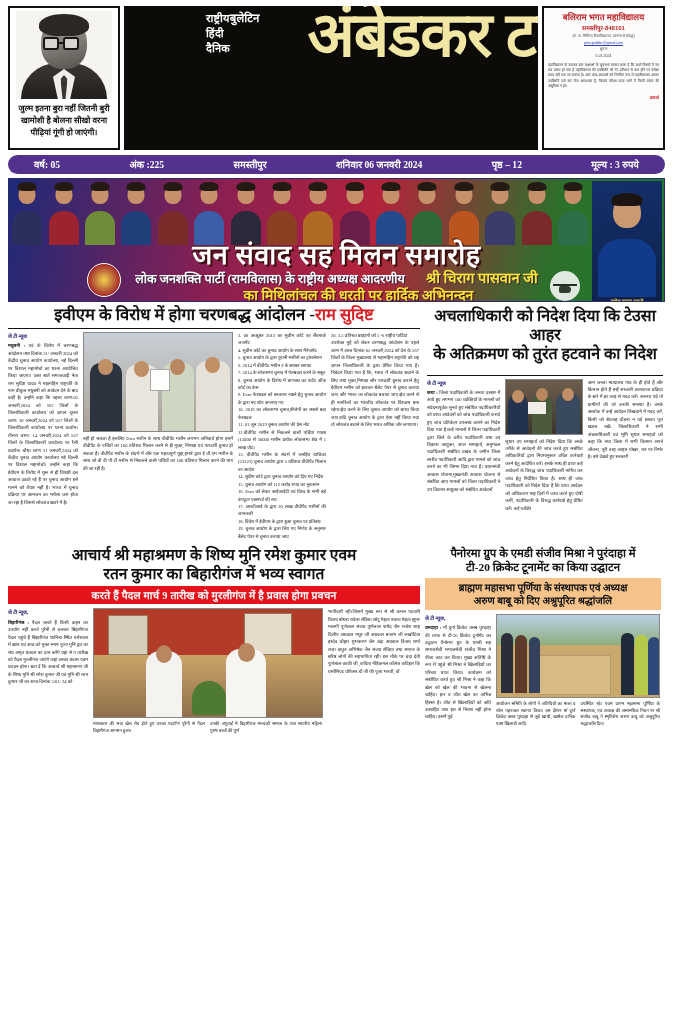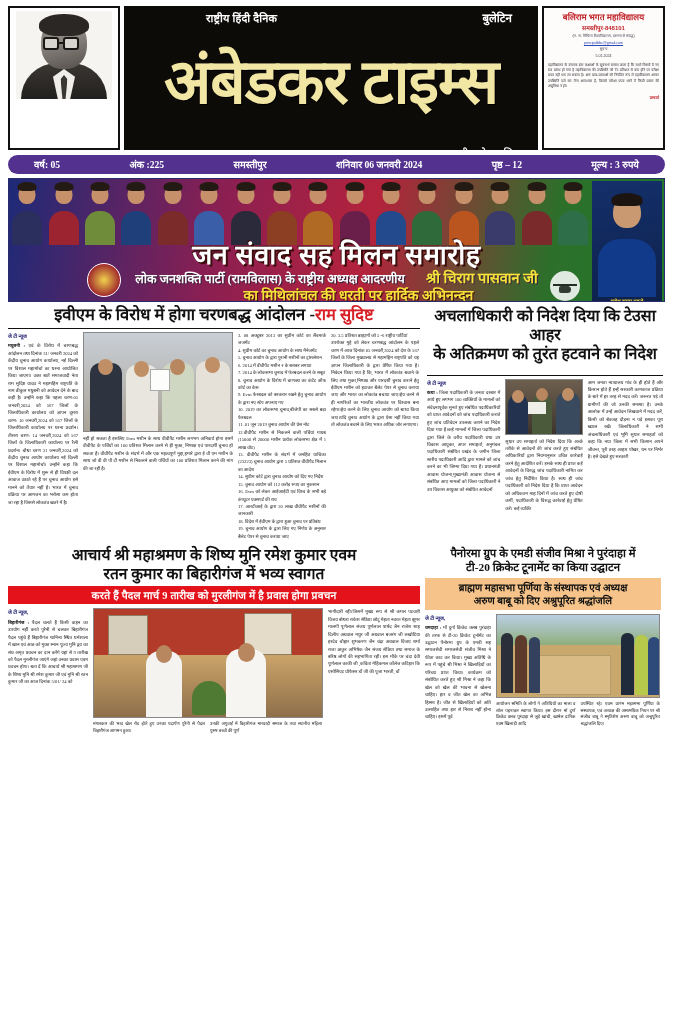--- a/index.html
+++ b/index.html
@@ -62,21 +62,21 @@
     width: 7px; height: 24px; background: #3a3733;
     clip-path: polygon(50% 0, 100% 18%, 72% 100%, 28% 100%, 0 18%);
   }
   .quote-text {
     margin-top: 4px; text-align: center; font-size: 8.2px; line-height: 1.45;
     font-weight: bold; color: #111; font-family: "Liberation Serif", serif;
   }
 
   .title-block {
     flex: 1; background: #0d0b08; position: relative;
-    display: flex; flex-direction: column; justify-content: flex-start;
+    display: flex; flex-direction: row; justify-content: flex-start;
     padding: 4px 10px 4px 10px; overflow: hidden; gap: 32px;
   }
   .tb-top { display: flex; justify-content: space-between; align-items: flex-start; height: 18px; }
   .tb-kicker { color: #ffffff; font-size: 11px; font-weight: bold; letter-spacing: .2px;
     font-family: "Liberation Serif", serif; margin-left: 72px; }
   .tb-bulletin { color: #ffffff; font-size: 11.5px; font-weight: bold;
     font-family: "Liberation Serif", serif; margin-right: 16px;}
   .tb-main {
     color: #f2e6a4; font-size: 62px; line-height: .95; font-weight: bold;
     letter-spacing: -1px; text-align: center; margin-top: -4px;
@@ -244,20 +244,21 @@
       <div class="ambedkar-portrait">
         <div class="ap-body"></div>
         <div class="ap-shirt"></div>
         <div class="ap-tie"></div>
         <div class="ap-face"></div>
         <div class="ap-hair"></div>
         <div class="ap-glass-l"></div>
         <div class="ap-glass-r"></div>
         <div class="ap-bridge"></div>
       </div>
+      <div class="quote-text">जुल्म इतना बुरा नहीं जितनी बुरी खामोशी है बोलना सीखो वरना पीढ़ियां गूंगी हो जाएंगी।</div>
     </div>
 
     <div class="title-block">
       <div class="tb-top">
         <div class="tb-kicker">राष्ट्रीय हिंदी दैनिक</div>
         <div class="tb-bulletin">बुलेटिन</div>
       </div>
       <div class="tb-main">अंबेडकर टाइम्स</div>
       <div class="tb-foot">समस्तीपुर से प्रकाशित</div>
     </div>

